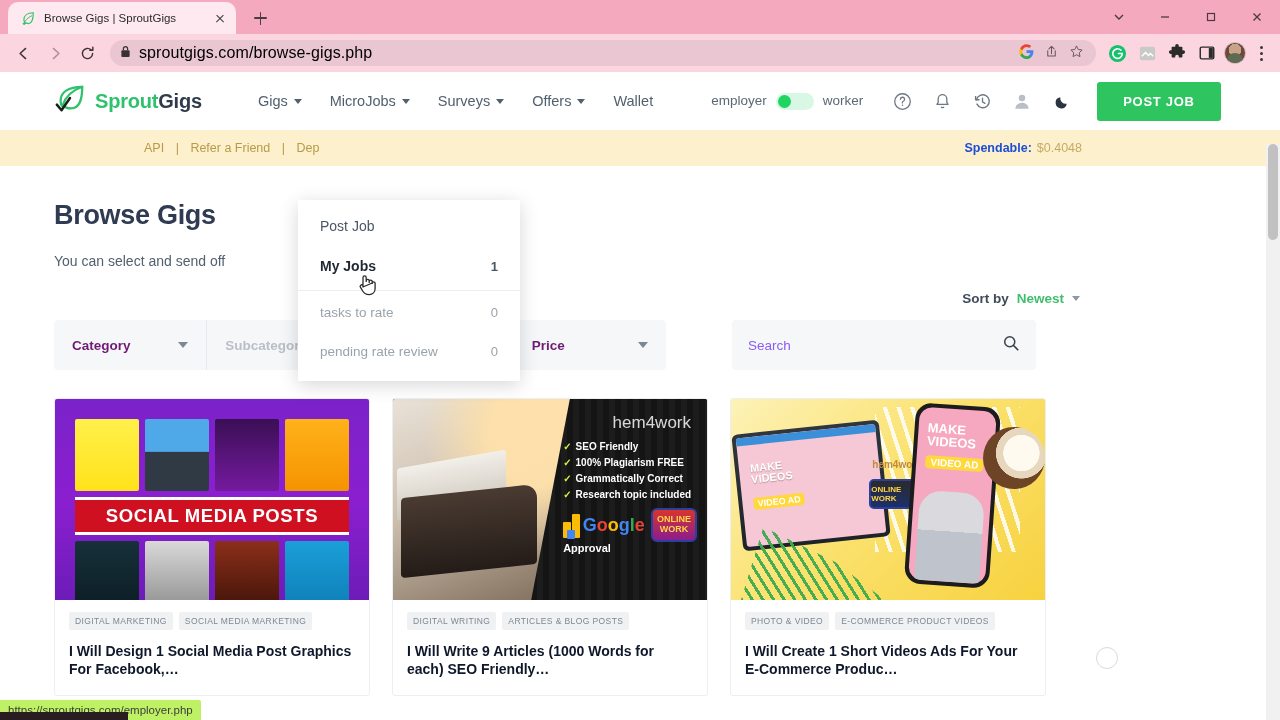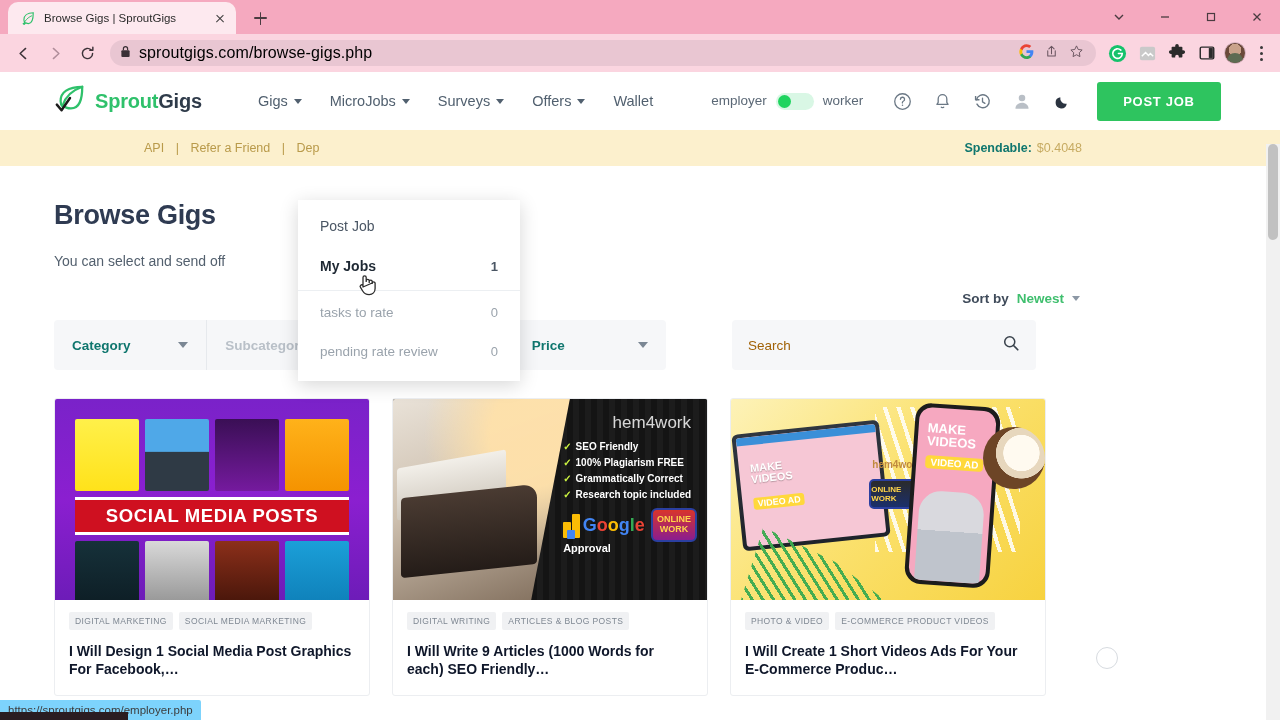--- a/index.html
+++ b/index.html
@@ -111,21 +111,21 @@
   }
 
   
   .notice-bar {
     height: 36px; background: #fcf0cd; display:flex; align-items:center;
     padding: 0 52px 0 54px; position: relative;
   }
   .notice-links { font-size: 12.5px; color: #b99a4a; margin-left: 86px; white-space: nowrap; }
   .notice-links span { margin: 0 4px; }
   .spendable { margin-left: auto; font-size: 12.5px; color: #8d7a3e; margin-right: 146px; }
-  .spendable b { color:#0f766e; font-weight: bold; }
+  .spendable b { color:#1d4ed8; font-weight: bold; }
   .spendable .amt { color: #c7ab62; margin-left: 5px; }
 
   
   .dropdown {
     position: absolute; left: 298px; top: 128px; width: 222px; background: #fff;
     box-shadow: 0 4px 18px rgba(0,0,0,.16); z-index: 40; padding: 6px 0 10px;
   }
   .dd-item {
     display:flex; align-items:center; justify-content:space-between;
     padding: 12px 22px; font-size: 14px; color: #4a5664;
@@ -154,36 +154,36 @@
     border-top:5px solid #8c98a5;
   }
 
   .filters-row { display:flex; gap: 66px; margin-top: 14px; align-items: center; }
   .filter-bar {
     flex: 0 0 612px; height: 50px; background:#f6f7f9; border-radius: 4px;
     display:flex; align-items:center;
   }
   .filter {
     flex:1; height: 100%; display:flex; align-items:center; justify-content:space-between;
-    padding: 0 18px; font-size: 13.5px; color:#0f766e; font-weight: bold;
+    padding: 0 18px; font-size: 13.5px; color:#701a75; font-weight: bold;
     border-right: 1px solid #e6e9ed;
   }
   .filter:last-child { border-right: none; }
   .filter.disabled { color:#b9c0c8; }
   .filter .caret-f {
     width:0;height:0;border-left:5px solid transparent;border-right:5px solid transparent;
     border-top:6px solid #7b8794;
   }
   .filter.disabled .caret-f { border-top-color:#c3c9d0; }
 
   .searchbox {
     flex: 0 0 304px; height: 50px; background:#f6f7f9; border-radius: 4px;
     display:flex; align-items:center; padding: 0 16px; justify-content:space-between;
   }
-  .searchbox .ph { font-size: 13.5px; color:#a16207;text-align:center; }
+  .searchbox .ph { font-size: 13.5px; color:#8b5cf6;text-align:center; }
 
   
   .cards { display:flex; gap: 22px; margin-top: 28px; }
   .card { width: 316px; background:#fff; border:1px solid #eceef1; border-radius: 3px; overflow:hidden; }
   .card-media { height: 201px; position: relative; overflow: hidden; }
   .card-body { padding: 12px 14px 16px; }
   .tags { display:flex; gap: 6px; flex-wrap: nowrap; }
   .tag {
     background:#f0f1f3; color:#7e8792; font-size: 8.5px; letter-spacing:.4px;
     padding: 4px 6px; border-radius: 2px; white-space: nowrap;
@@ -307,21 +307,21 @@
   }
 
   
   .pagescroll {
     position:absolute; right:0; top:72px; width: 14px; height: 648px; background:#f1f1f1;
   }
   .pagescroll .thumb { position:absolute; left:2px; top:0; width:10px; height: 96px; background:#c1c1c1; border-radius:5px; }
 
   
   .statusbar {
-    position:absolute; left:0; bottom:0; height: 20px; background:#7dd3fc;
+    position:absolute; left:0; bottom:0; height: 20px; background:#bef264;
     display:flex; align-items:center; padding: 0 8px; font-size: 11.5px; color:#3c3c3c;
     border-top-right-radius: 2px; z-index: 70;
   }
   .corner-dark { position:absolute; left:0; bottom:0; width: 128px; height: 8px; background:#2a1d22; z-index: 71;}
 </style>
 </head>
 <body>
 
 <div class="browser">
 

